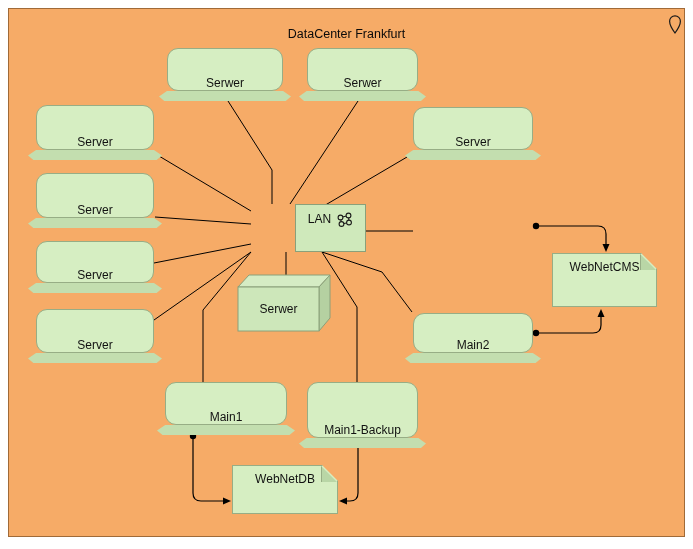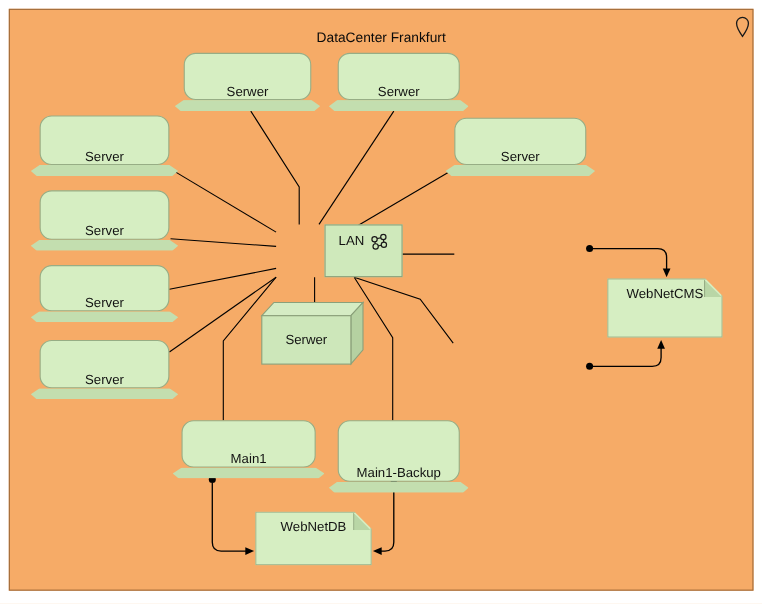--- a/index.html
+++ b/index.html
@@ -152,20 +152,26 @@
         <span class="lbl">Server</span>
       </div>
     <div class="cbase"></div>
   </div>
   <div class="node" style="left:413px;top:107px;width:120px;height:43px">
     <div class="cbody">
         <span class="lbl">Server</span>
       </div>
     <div class="cbase"></div>
   </div>
+  <div class="node" style="left:413px;top:313px;width:120px;height:40px">
+    <div class="cbody">
+        <span class="lbl">Main2</span>
+      </div>
+    <div class="cbase"></div>
+  </div>
   <div class="node" style="left:165px;top:382px;width:122px;height:43px">
     <div class="cbody">
         <span class="lbl">Main1</span>
       </div>
     <div class="cbase"></div>
   </div>
   <div class="node" style="left:307px;top:382px;width:111px;height:56px">
     <div class="cbody">
         <span class="lbl">Main1-Backup</span>
       </div>

